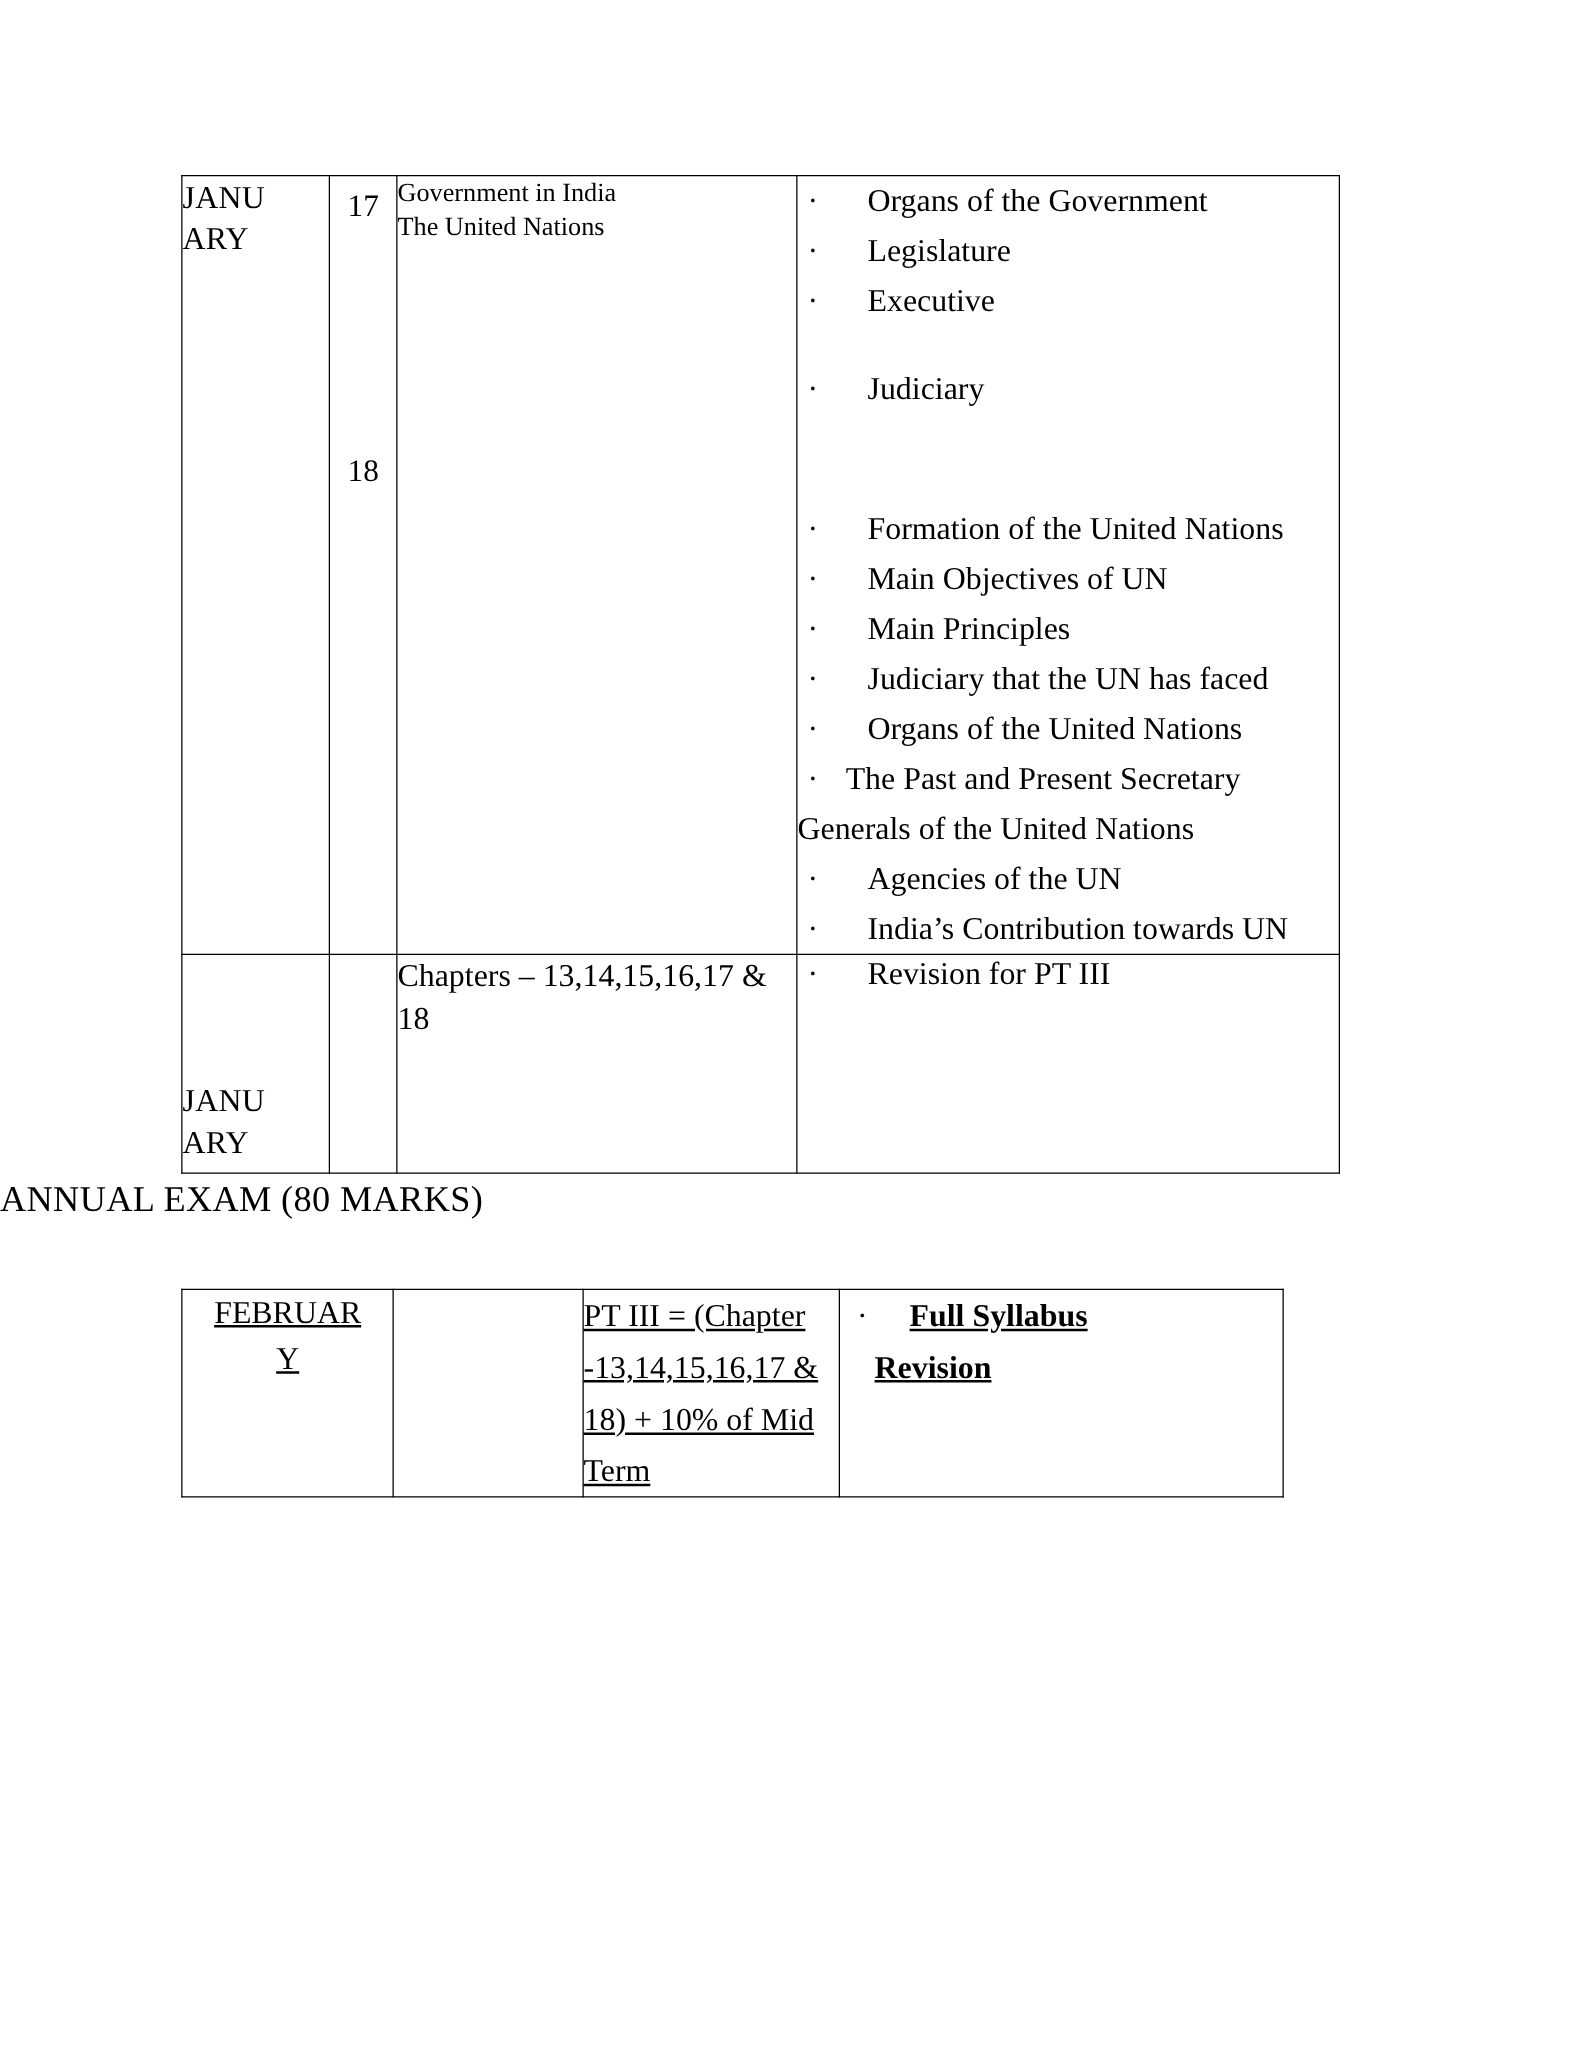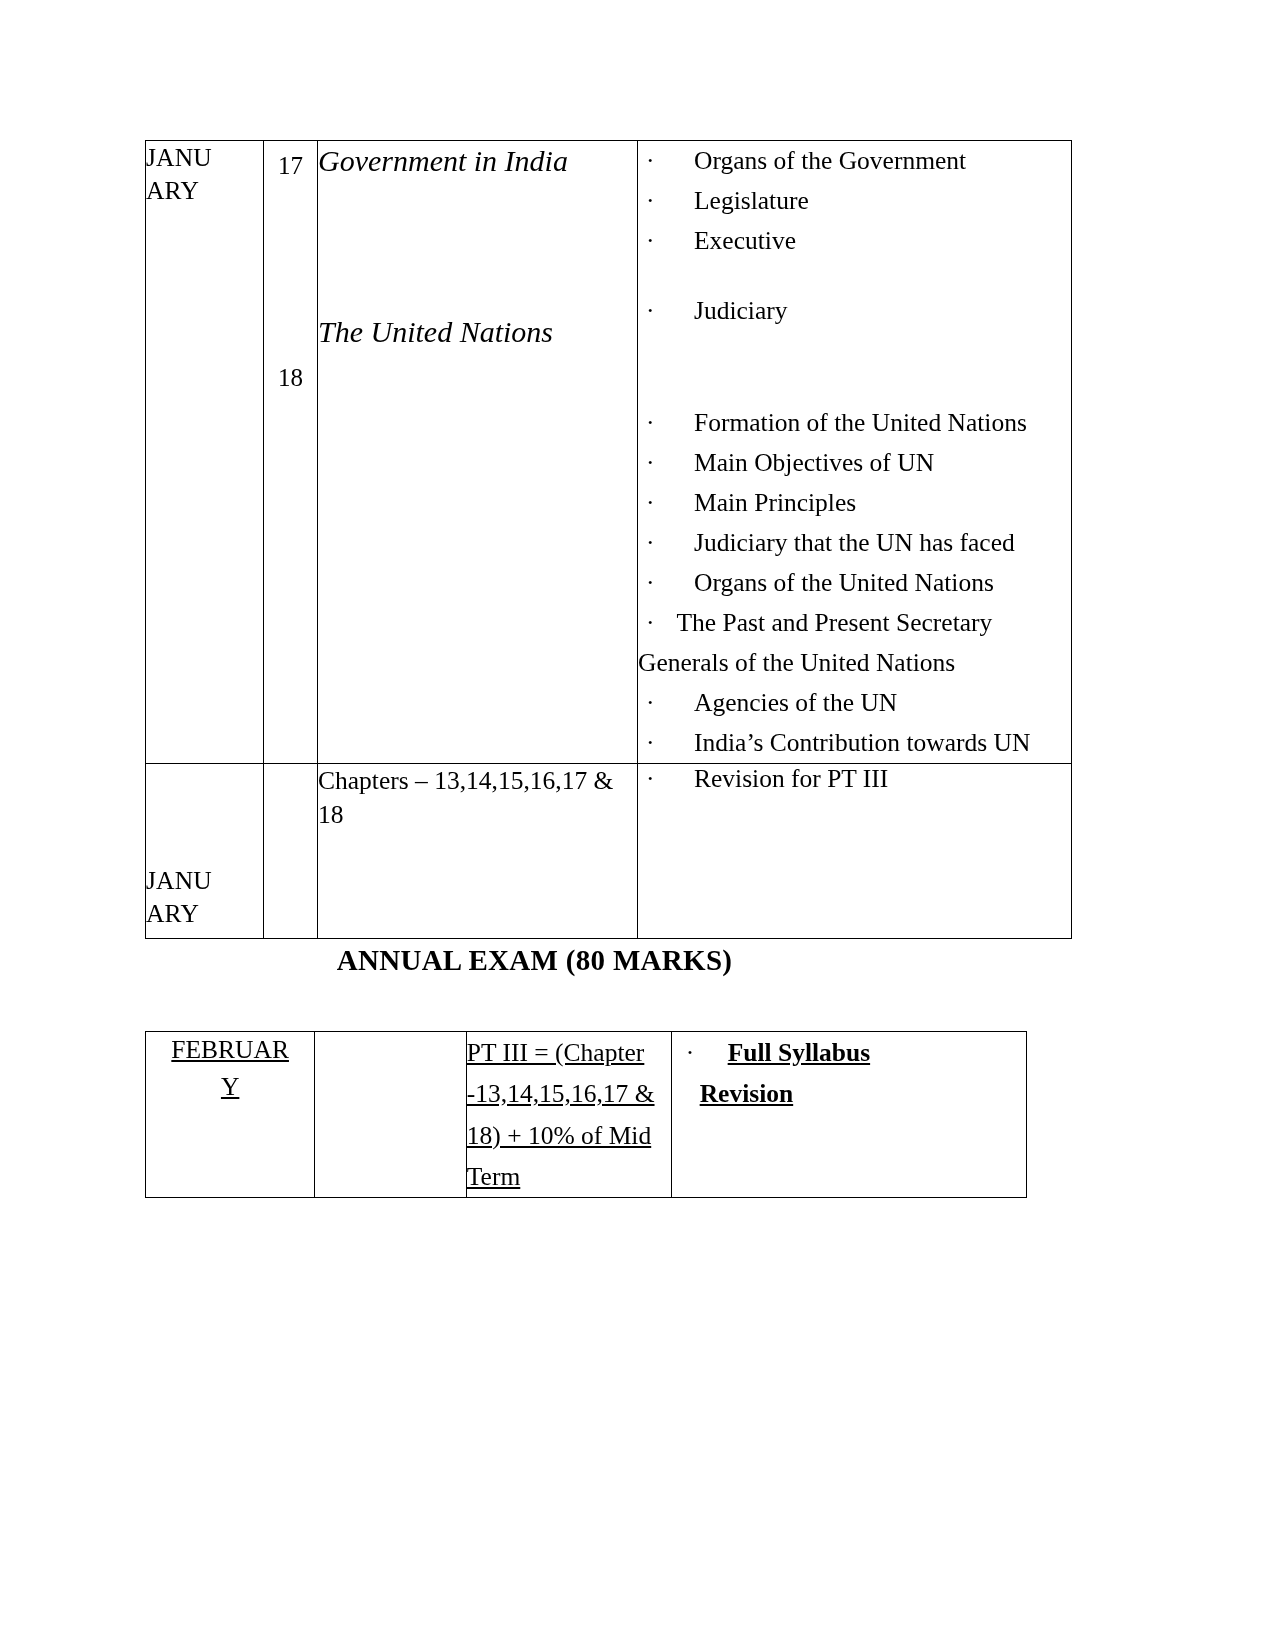--- a/index.html
+++ b/index.html
@@ -53,24 +53,23 @@
   .month-cell .mtxt { display: block; }
 
   .num-cell {
     text-align: center;
     font-size: 25px;
     padding-top: 11px;
   }
   .num-cell.second { padding-top: 0; }
 
   .topic-cell {
-    font-size: 30px;
+    font-size: 21px;
     padding: 11px 0 0 11px;
     line-height: 1.30;
-    font-style: italic;
   }
 
   .detail-cell {
     font-size: 25.5px;
     padding: 11px 0 4px 4px;
     line-height: 1.30;
   }
 
   
   ul.wbul {
@@ -98,21 +97,21 @@
   }
   ul.wbul li.hang .wb {
     position: static;
     margin-left: -48px;
     margin-right: 22px;
   }
   ul.wbul li.gap-before { margin-top: 30px; }
 
   .spacer-line { height: 36px; }
 
-  .topic-block-2 { margin-top: 132px; }
+  .topic-block-2 { }
 
   .rev-cell {
     font-size: 25.5px;
     vertical-align: middle;
     padding: 0 0 0 4px;
   }
   .rev-cell .wrow { position: relative; padding-left: 56px; }
   .rev-cell .wrow .wb { position: absolute; left: 8px; top: 0; }
 
   .chapters-cell {
@@ -126,23 +125,23 @@
     vertical-align: bottom;
     padding-bottom: 8px;
   }
 
   
   .annual-heading {
     position: absolute;
     left: 0;
     top: 944px;
     width: 1069px;
-    text-align: center;
+    text-align: left;
     font-size: 29px;
-    font-weight: bold;
+    font-weight: normal;
     letter-spacing: 0.3px;
   }
 
   
   .tbl2 {
     position: absolute;
     left: 145px;
     top: 1031px;
     width: 882px;
     border-collapse: collapse;

